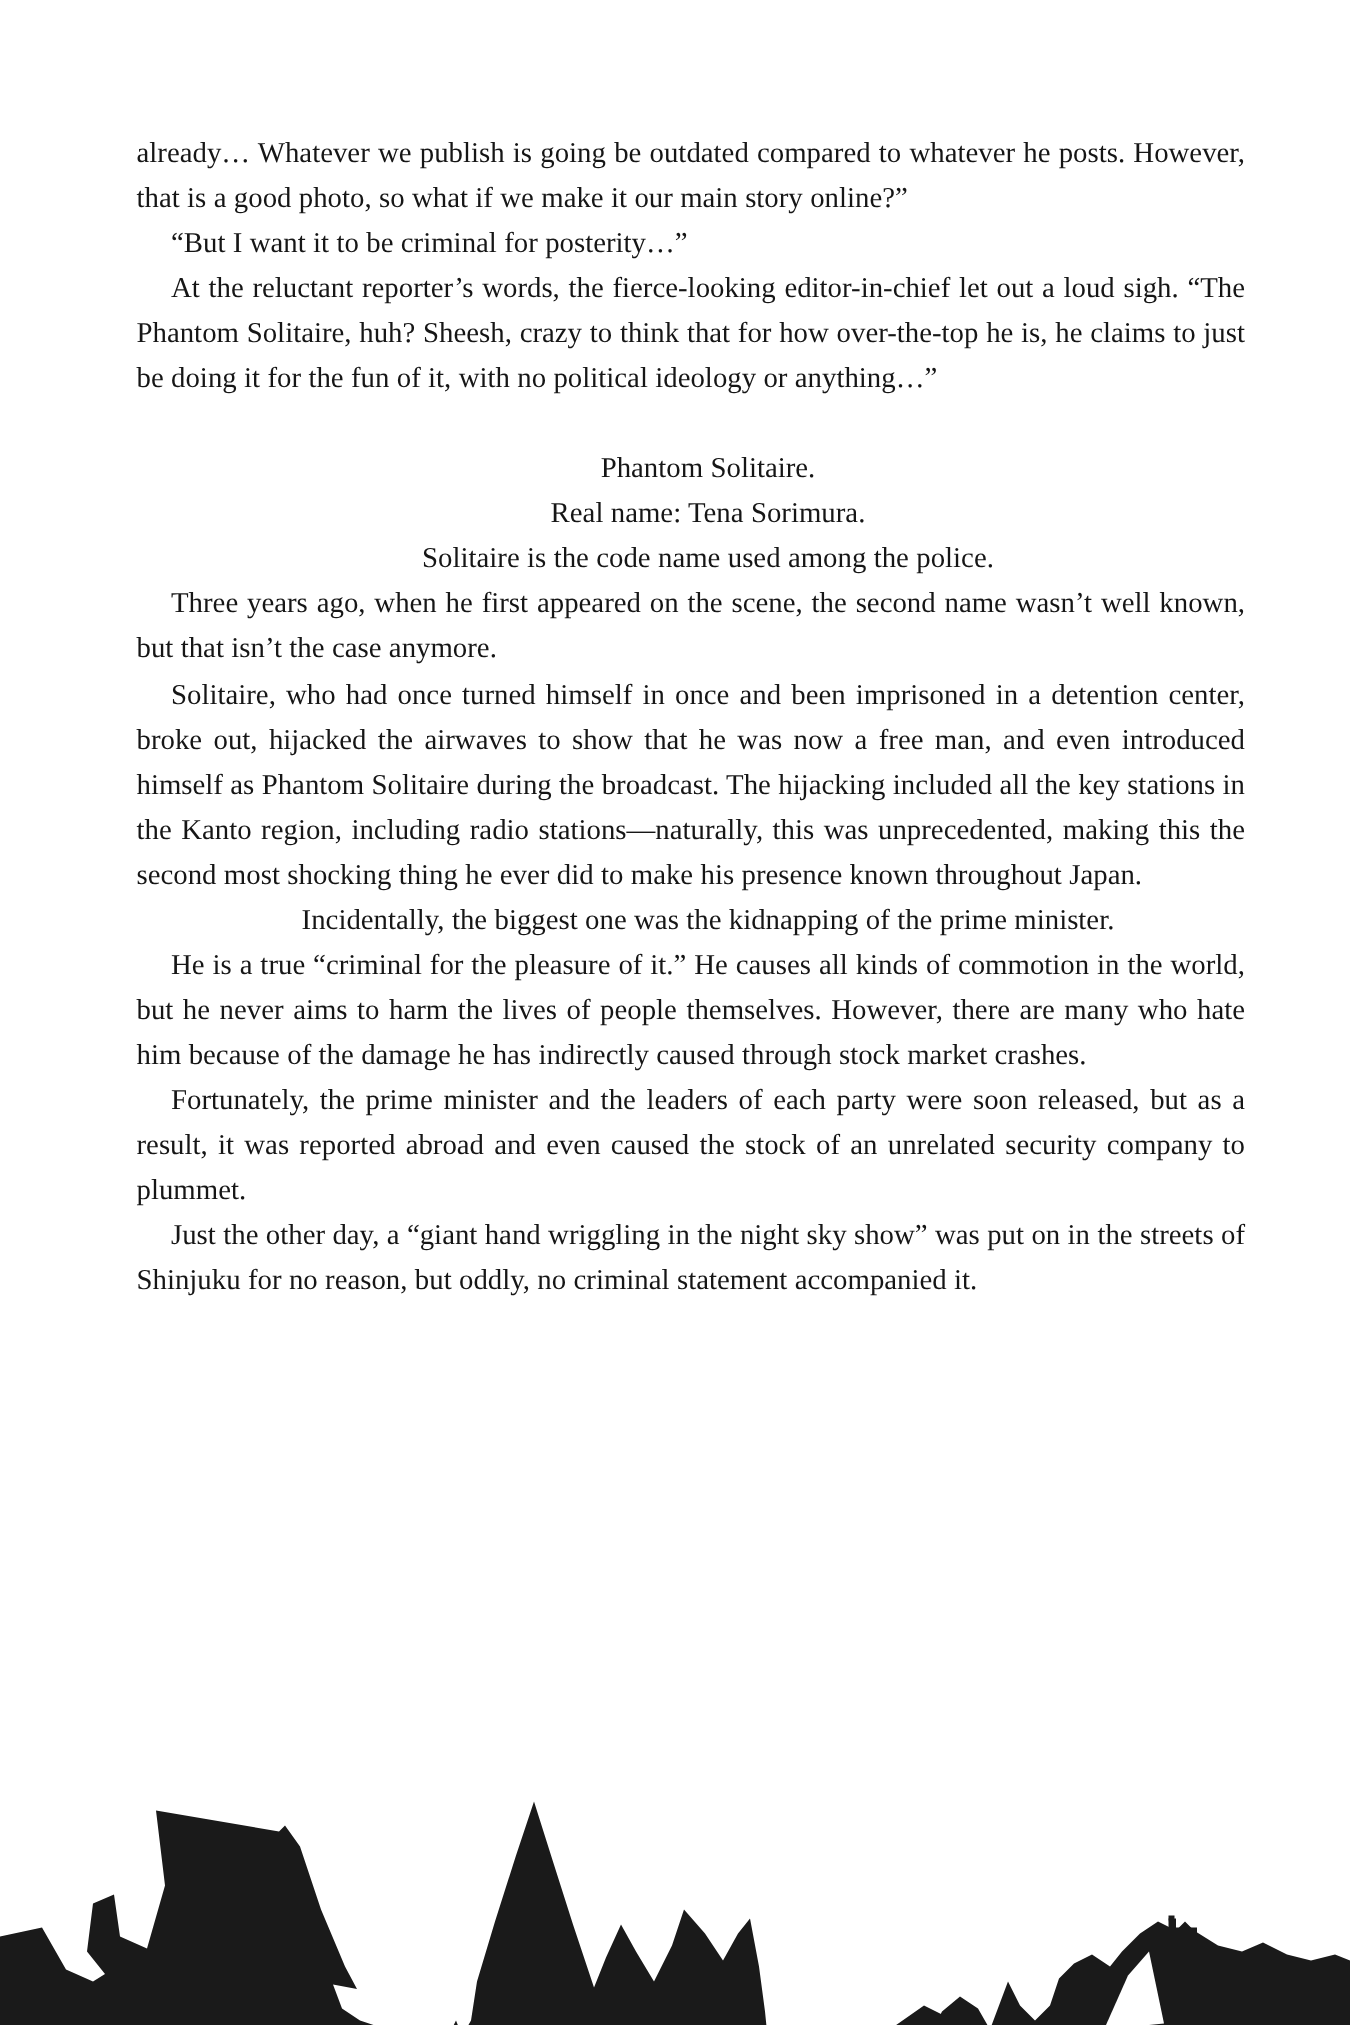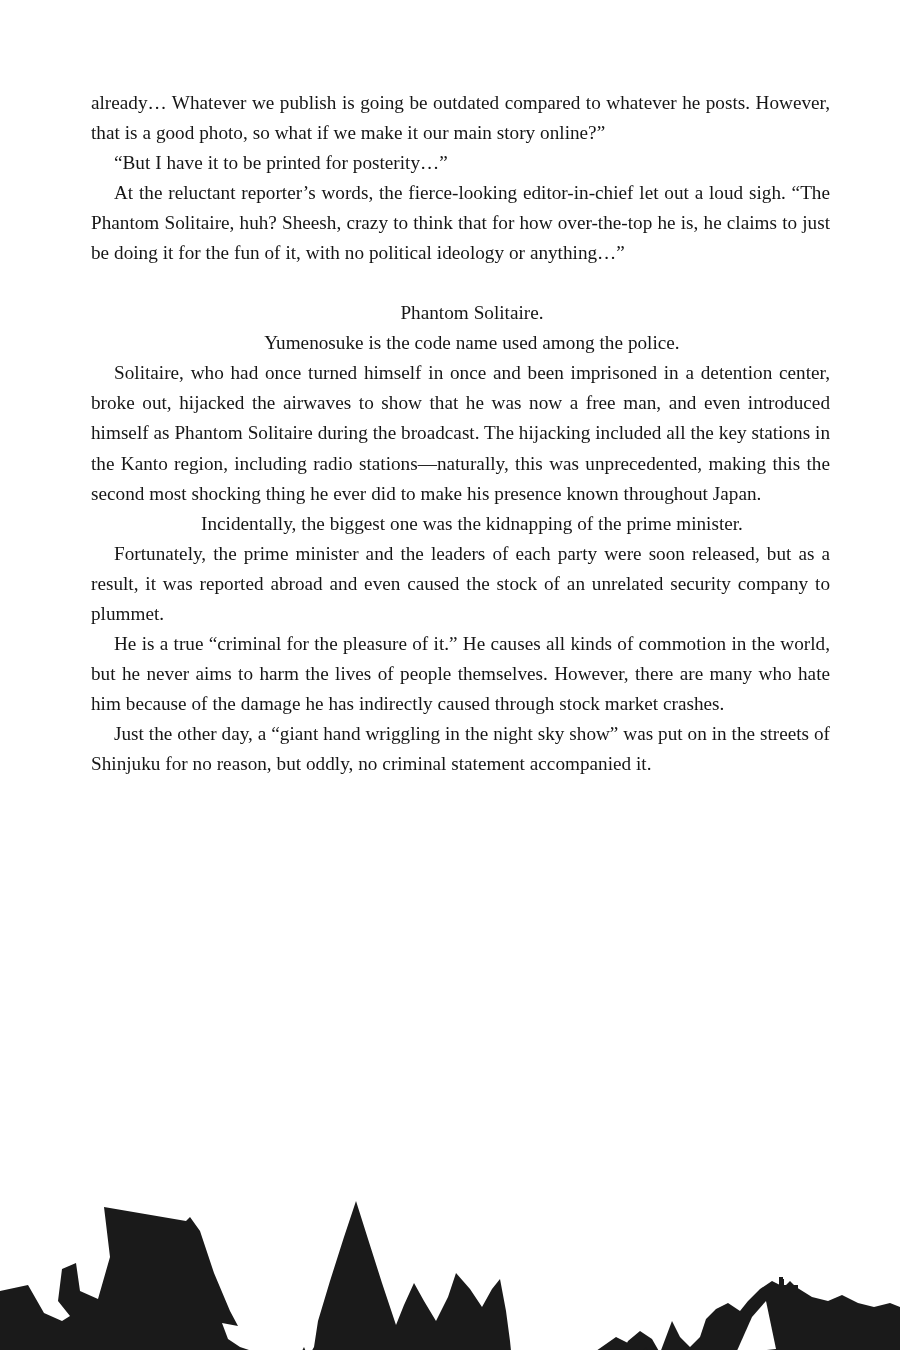--- a/index.html
+++ b/index.html
@@ -64,40 +64,42 @@
 </style>
 </head>
 <body>
 
 <div class="page">
 
   <div class="text-column">
 
     <p class="body-par noindent">already… Whatever we publish is going be outdated compared to whatever he posts. However, that is a good photo, so what if we make it our main story online?”</p>
 
-    <p class="body-par indent">“But I have it to be printed for posterity…”</p>
+    <p class="body-par indent">“But I want it to be criminal for posterity…”</p>
 
     <p class="body-par indent">At the reluctant reporter’s words, the fierce-looking editor-in-chief let out a loud sigh. “The Phantom Solitaire, huh? Sheesh, crazy to think that for how over-the-top he is, he claims to just be doing it for the fun of it, with no political ideology or anything…”</p>
 
     <div class="gap"></div>
 
     <p class="body-par flush">Phantom Solitaire.</p>
 
+    <p class="body-par flush">Real name: Tena Sorimura.</p>
 
-    <p class="body-par flush">Yumenosuke is the code name used among the police.</p>
+    <p class="body-par flush">Solitaire is the code name used among the police.</p>
 
+    <p class="body-par indent">Three years ago, when he first appeared on the scene, the second name wasn’t well known, but that isn’t the case anymore.</p>
 
     <p class="body-par indent">Solitaire, who had once turned himself in once and been imprisoned in a detention center, broke out, hijacked the airwaves to show that he was now a free man, and even introduced himself as Phantom Solitaire during the broadcast. The hijacking included all the key stations in the Kanto region, including radio stations—naturally, this was unprecedented, making this the second most shocking thing he ever did to make his presence known throughout Japan.</p>
 
     <p class="body-par flush">Incidentally, the biggest one was the kidnapping of the prime minister.</p>
 
 
+    <p class="body-par indent">He is a true “criminal for the pleasure of it.” He causes all kinds of commotion in the world, but he never aims to harm the lives of people themselves. However, there are many who hate him because of the damage he has indirectly caused through stock market crashes.</p>
+
     <p class="body-par indent">Fortunately, the prime minister and the leaders of each party were soon released, but as a result, it was reported abroad and even caused the stock of an unrelated security company to plummet.</p>
-
-    <p class="body-par indent">He is a true “criminal for the pleasure of it.” He causes all kinds of commotion in the world, but he never aims to harm the lives of people themselves. However, there are many who hate him because of the damage he has indirectly caused through stock market crashes.</p>
 
     <p class="body-par indent">Just the other day, a “giant hand wriggling in the night sky show” was put on in the streets of Shinjuku for no reason, but oddly, no criminal statement accompanied it.</p>
 
   </div>
 
   <div class="illustration">
     <svg viewBox="0 0 900 215" xmlns="http://www.w3.org/2000/svg" aria-hidden="true">
       <g fill="#1a1a1a">
 
         <path d="M 0 200 L 0 130 L 28 124 L 44 152 L 62 160 L 70 155 L 58 140 L 62 108 L 76 102

